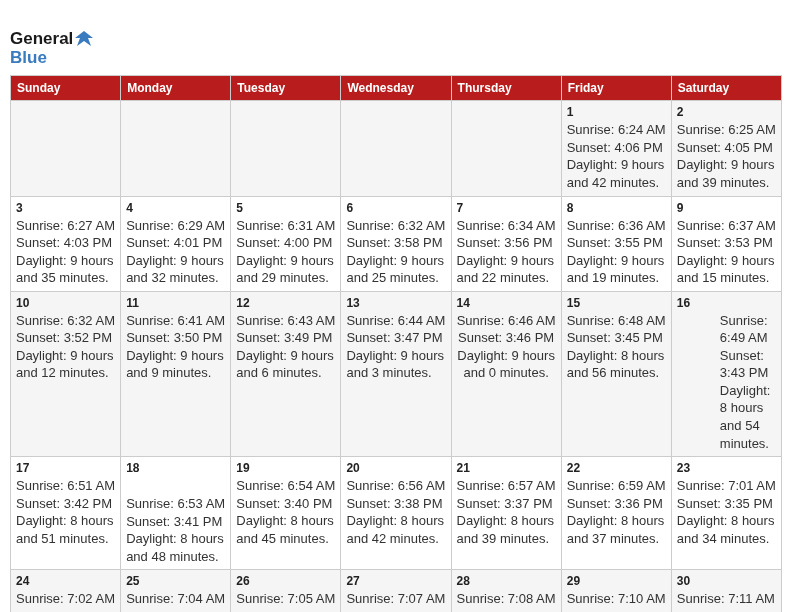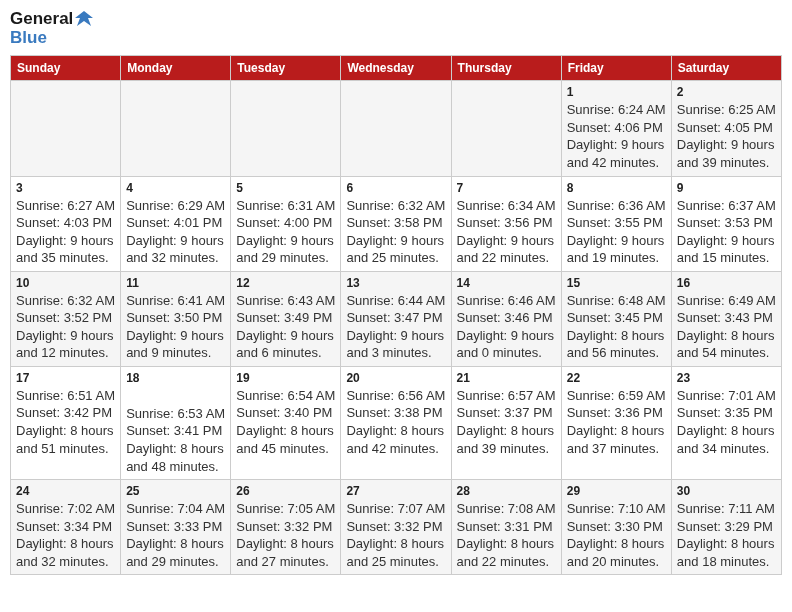--- a/index.html
+++ b/index.html
@@ -74,21 +74,21 @@
     .empty-cell {
       background-color: inherit;
     }
   </style>
 </head>
 <body>
 
 <div class="header-section">
   <div class="logo">
   <div style="display:flex;flex-direction:column;line-height:1.1;">
-    <div style="display:flex;align-items:center;gap:2px;">
+    <div style="display:flex;align-items:center;gap:2px;margin-top:20px;">
       <span style="font-size:17px;font-weight:bold;color:#1a1a1a;">General</span>
       <svg width="18" height="16" viewBox="0 0 18 16">
         <path d="M9 0 L18 7 L13 7 L16 15 L9 10 L2 15 L5 7 L0 7 Z" fill="#3a7abf"></path>
       </svg>
     </div>
     <span style="font-size:17px;font-weight:bold;color:#3a7abf;">Blue</span>
   </div>
 </div>
   <div class="title-block">
     <div class="month-title"></div>
@@ -205,35 +205,35 @@
         </td>
         <td>
           <div class="day-number">13</div>
           <div class="day-info" style="white-space: pre-line;">Sunrise: 6:44 AM
 Sunset: 3:47 PM
 Daylight: 9 hours
 and 3 minutes.</div>
         </td>
         <td>
           <div class="day-number">14</div>
-          <div class="day-info" style="white-space: pre-line;">Sunrise: 6:46 AM
+          <div class="day-info" style="white-space: pre-line; text-align: center;">Sunrise: 6:46 AM
 Sunset: 3:46 PM
 Daylight: 9 hours
 and 0 minutes.</div>
         </td>
         <td>
           <div class="day-number">15</div>
           <div class="day-info" style="white-space: pre-line;">Sunrise: 6:48 AM
 Sunset: 3:45 PM
 Daylight: 8 hours
 and 56 minutes.</div>
         </td>
         <td>
           <div class="day-number">16</div>
-          <div class="day-info" style="white-space: pre-line;">Sunrise: 6:49 AM
+          <div class="day-info" style="white-space: pre-line; margin-left: 43px;">Sunrise: 6:49 AM
 Sunset: 3:43 PM
 Daylight: 8 hours
 and 54 minutes.</div>
         </td>
       </tr>
       <tr>
         <td>
           <div class="day-number">17</div>
           <div class="day-info" style="white-space: pre-line;">Sunrise: 6:51 AM
 Sunset: 3:42 PM

